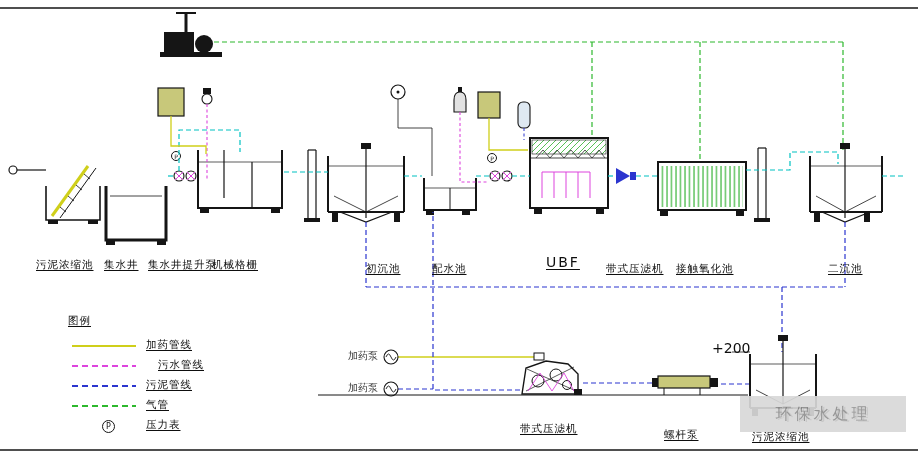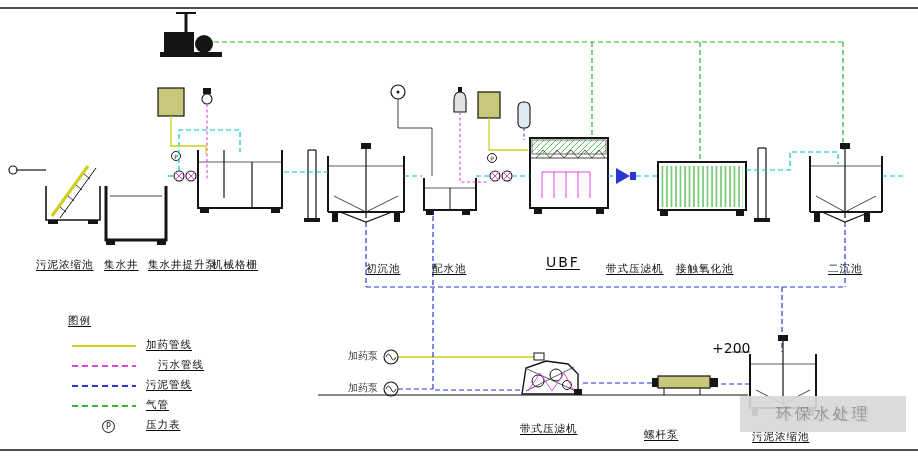--- a/index.html
+++ b/index.html
@@ -311,21 +311,21 @@
 <div class="lbl" style="left:104px;top:258px">集水井</div>
 <div class="lbl" style="left:148px;top:258px">集水井提升泵</div>
 <div class="lbl" style="left:212px;top:258px">机械格栅</div>
 <div class="lbl" style="left:366px;top:262px">初沉池</div>
 <div class="lbl" style="left:432px;top:262px">配水池</div>
 <div class="lbl lbl-big" style="left:546px;top:254px">UBF</div>
 <div class="lbl" style="left:606px;top:262px">带式压滤机</div>
 <div class="lbl" style="left:676px;top:262px">接触氧化池</div>
 <div class="lbl" style="left:828px;top:262px">二沉池</div>
 <div class="lbl" style="left:520px;top:422px">带式压滤机</div>
-<div class="lbl" style="left:644px;top:428px">螺杆泵</div>
+<div class="lbl" style="left:664px;top:428px">螺杆泵</div>
 <div class="lbl" style="left:752px;top:430px">污泥浓缩池</div>
 
 <div class="tiny" style="left:348px;top:349px">加药泵</div>
 <div class="tiny" style="left:348px;top:381px">加药泵</div>
 <div class="elev" style="left:712px;top:340px">+200</div>
 
 <div>
   <div class="lbl" style="left:68px;top:314px">图例</div>
 
   <div class="leg-line leg-solid" style="left:72px;top:345px"></div>

